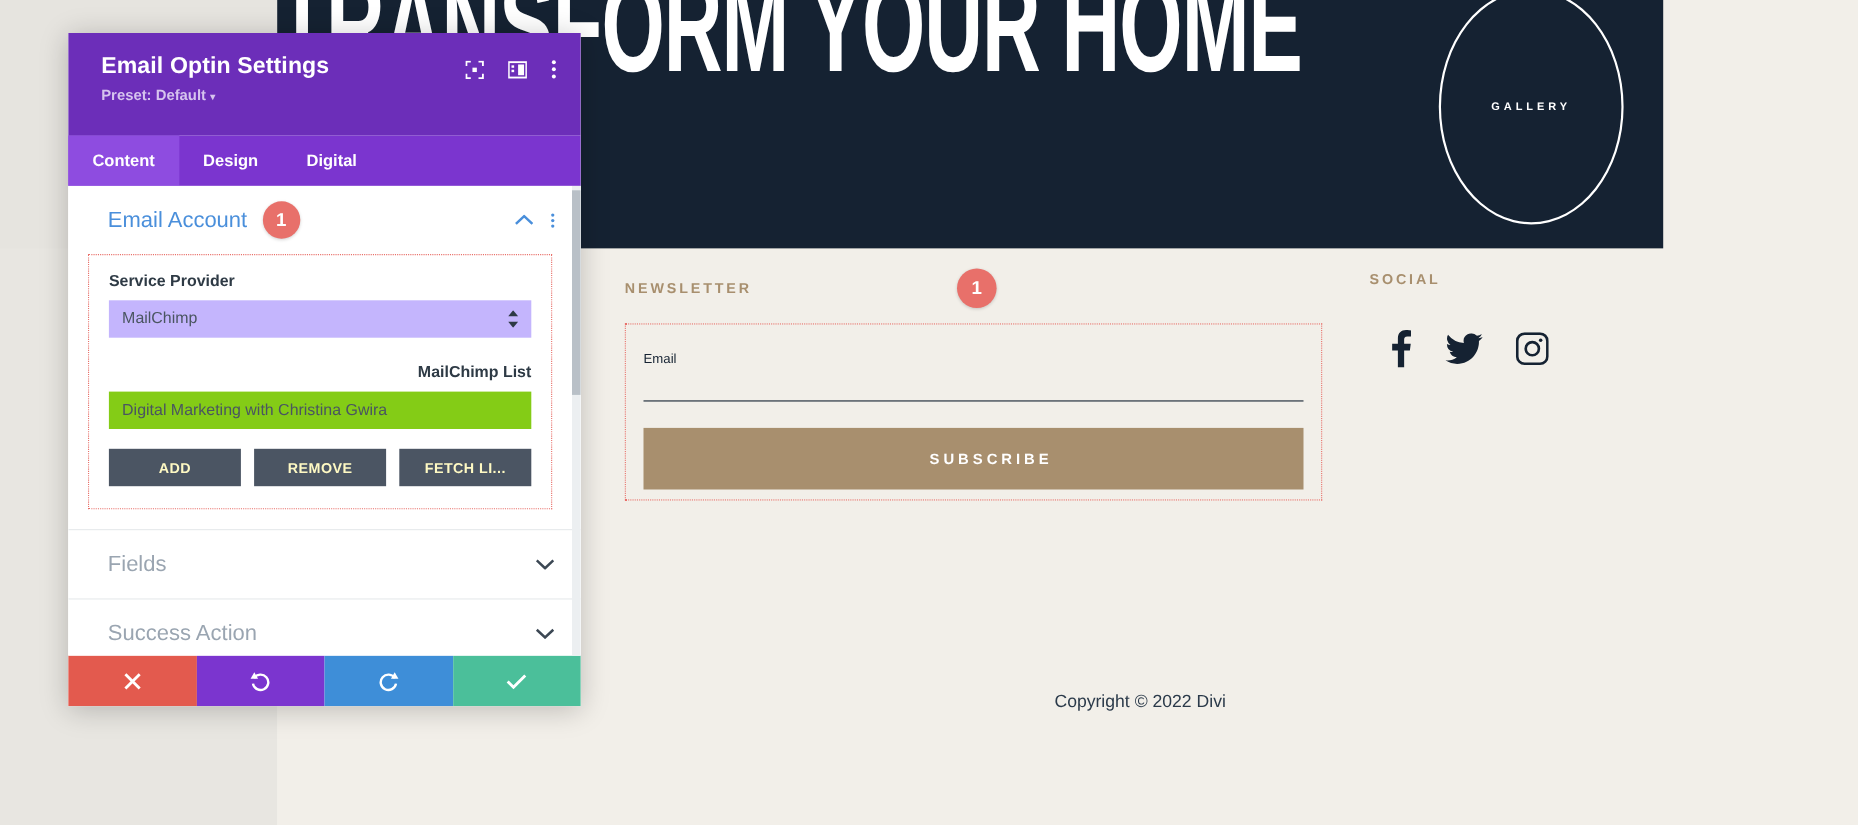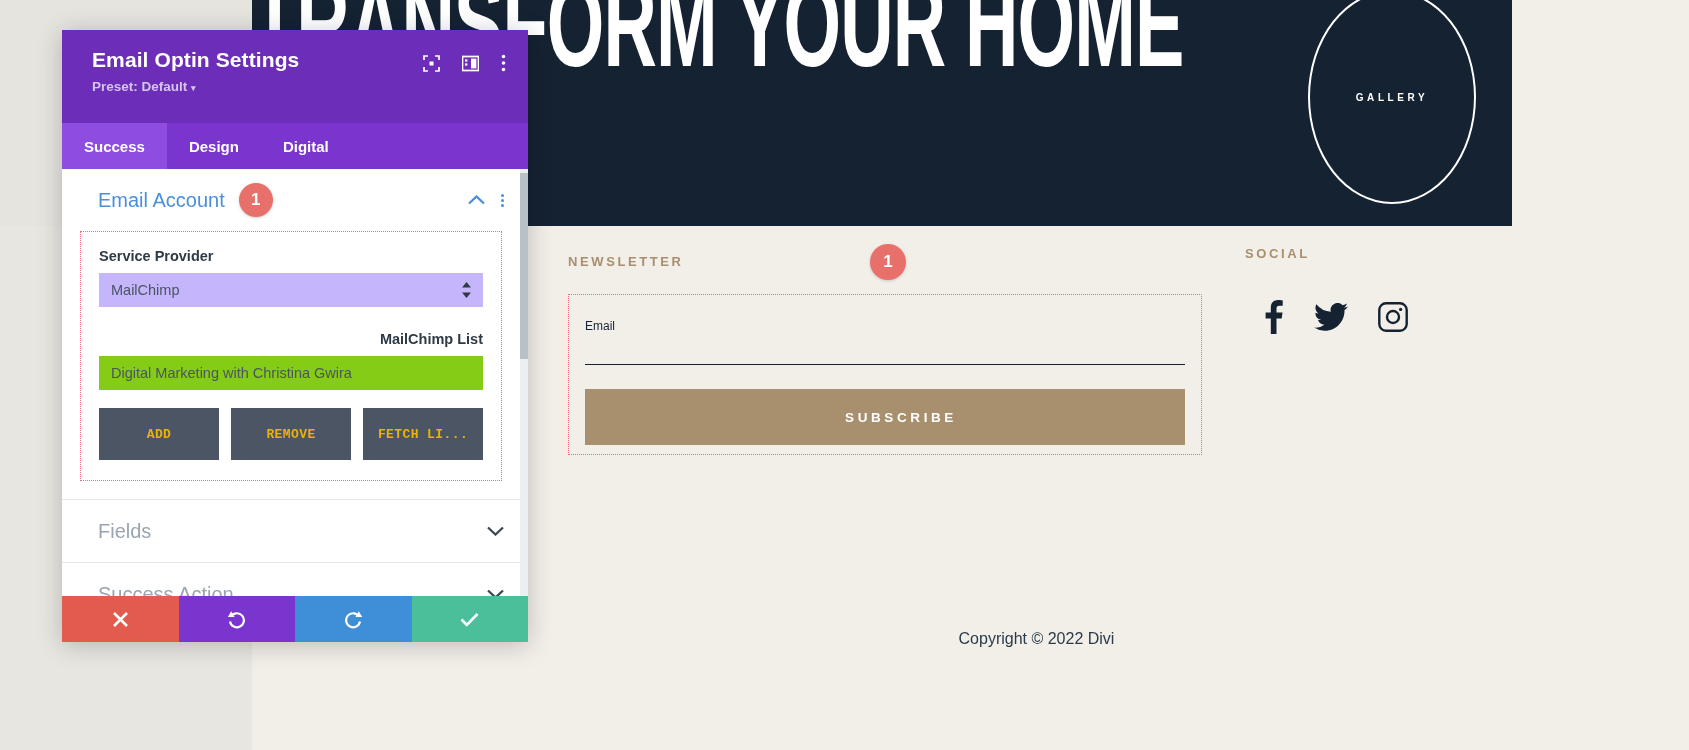--- a/index.html
+++ b/index.html
@@ -166,24 +166,24 @@
     font-size: 14.5px; color: #4a5561; position: relative;
   }
   .spin { margin-left: auto; display: flex; flex-direction: column; gap: 2px; font-size: 9px; line-height: 7px; color: #2e3a45; }
   .text-box {
     height: 34px; background: #84cc16; border: none;
     display: flex; align-items: center; padding: 0 12px;
     font-size: 14.5px; color: #4a5561;
   }
   .btn-row { display: flex; gap: 12px; margin-top: 18px; }
   .dark-btn {
-    flex: 1; height: 52px; background: #4b5563; color: #eab308;
+    flex: 1; height: 34px; background: #4b5563; color: #fef9c3;
     font-size: 13px; font-weight: bold; letter-spacing: .4px;
     display: flex; align-items: center; justify-content: center;
-    border: none; cursor: pointer; overflow: hidden; white-space: nowrap; font-family: Liberation Mono, monospace;
+    border: none; cursor: pointer; overflow: hidden; white-space: nowrap;
   }
 
   .divider { height: 1px; background: #e6e9ec; margin: 0 0 0 0; }
 
   
   .mscroll-track {
     position: absolute; right: 0; top: 0; width: 8px; bottom: 0;
     background: #eceff1;
   }
   .mscroll-thumb {
@@ -295,21 +295,21 @@
             <circle cx="2.5" cy="2.5" r="1.8" fill="#fff"></circle>
             <circle cx="2.5" cy="9" r="1.8" fill="#fff"></circle>
             <circle cx="2.5" cy="15.5" r="1.8" fill="#fff"></circle>
           </svg>
       </div>
     </div>
   </div>
 
   <div class="tabs">
     <div class="tab active">
-        <span>Success</span>
+        <span>Content</span>
       </div>
     <div class="tab">
         <span>Design</span>
       </div>
     <div class="tab">
         <span>Digital</span>
       </div>
   </div>
 
   <div class="modal-body">

